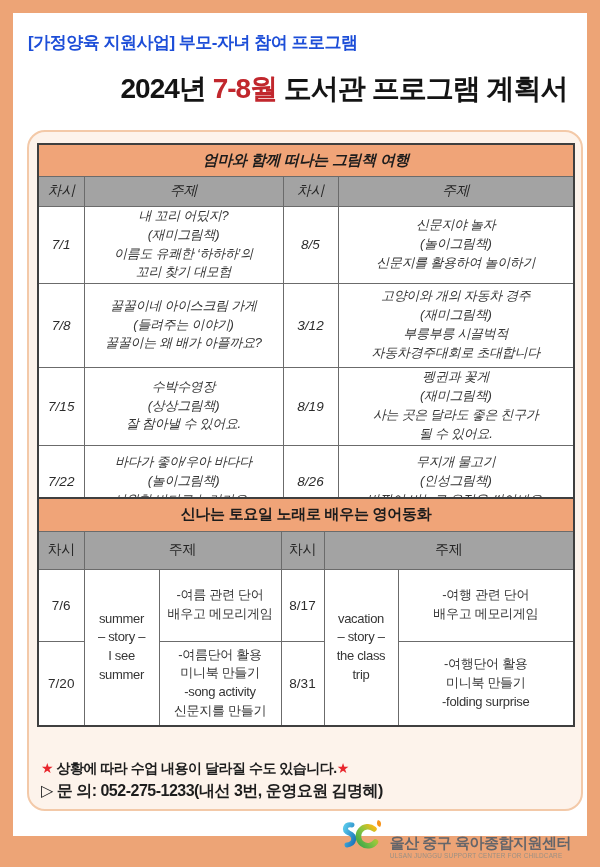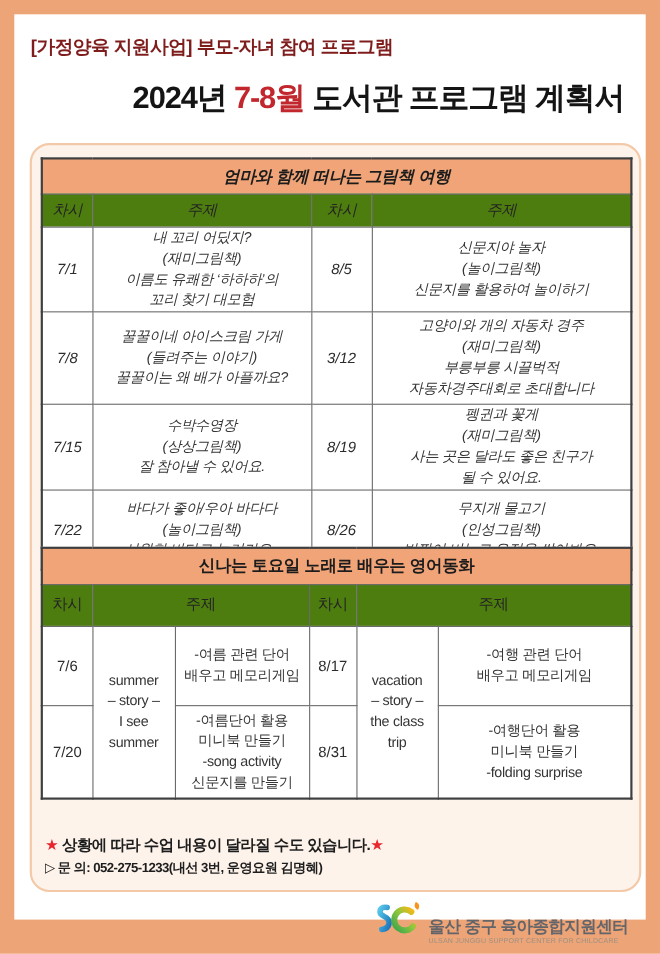--- a/index.html
+++ b/index.html
@@ -10,21 +10,21 @@
     position:relative;
     overflow:hidden;
   }
   .page {
     position:absolute; left:13px; top:13px;
     width:574px; height:823px;
     background:#ffffff;
   }
   .subtitle {
     position:absolute; left:15px; top:18px;
-    font-size:17px; font-weight:bold; color:#7f1d1d;
+    font-size:17px; font-weight:bold; color:#1d4ed8;
     letter-spacing:-0.5px;
   }
   .main-title {
     position:absolute; left:0; top:57px; width:100%;
     text-align:center;
     font-size:28px; font-weight:800; color:#141414;
     letter-spacing:-1px;
     margin-left:44px;
   }
   .main-title .red { color:#c1272d; }
@@ -46,41 +46,41 @@
     border:1px solid #6b6b6b;
     text-align:center; vertical-align:middle;
     color:#353535;
   }
   .t-title {
     background:#f0a478;
     font-size:15px; font-weight:bold; color:#1c1c1c;
     letter-spacing:-0.3px;
   }
   .t-head {
-    background:#4d7c0f;
+    background:#a3a3a3;
     font-size:14px; color:#242424;
     letter-spacing:-0.3px;
   }
   .date { font-size:13.5px; color:#2c2c2c; }
   .topic {
     white-space:pre-line;
     font-size:13px; line-height:1.45;
     letter-spacing:-0.3px;
   }
   #table1 { left:24px; top:130px; width:536px;font-style:italic; }
   #table2 { left:24px; top:484px; width:536px; }
   .footnote1 {
     position:absolute; left:28px; top:747px;
     font-size:14px; font-weight:bold; color:#1d1d1d;
     letter-spacing:-0.5px;
   }
   .footnote1 .star { color:#e8262d; }
   .footnote2 {
     position:absolute; left:28px; top:768px;
-    font-size:12px; font-weight:bold; color:#1d1d1d;
+    font-size:16px; font-weight:bold; color:#1d1d1d;
     letter-spacing:-0.5px;
   }
   .logo-block {
     position:absolute; right:16px; top:798px;
     display:flex; align-items:center; gap:6px;
   }
   .logo-text { display:flex; flex-direction:column; }
   .org-ko {
     font-size:15px; font-weight:bold; color:#64656a;
     letter-spacing:-0.5px; line-height:1.1;margin-top:24px;

